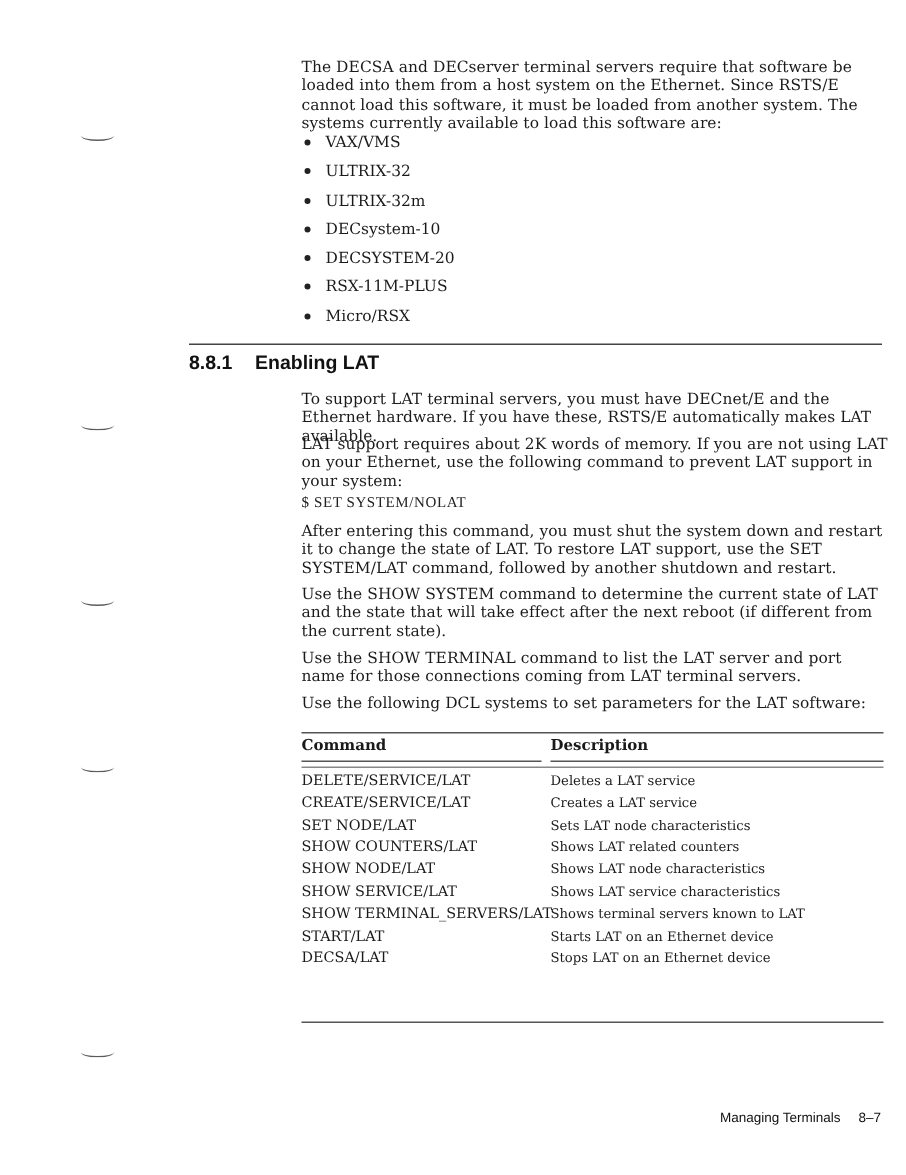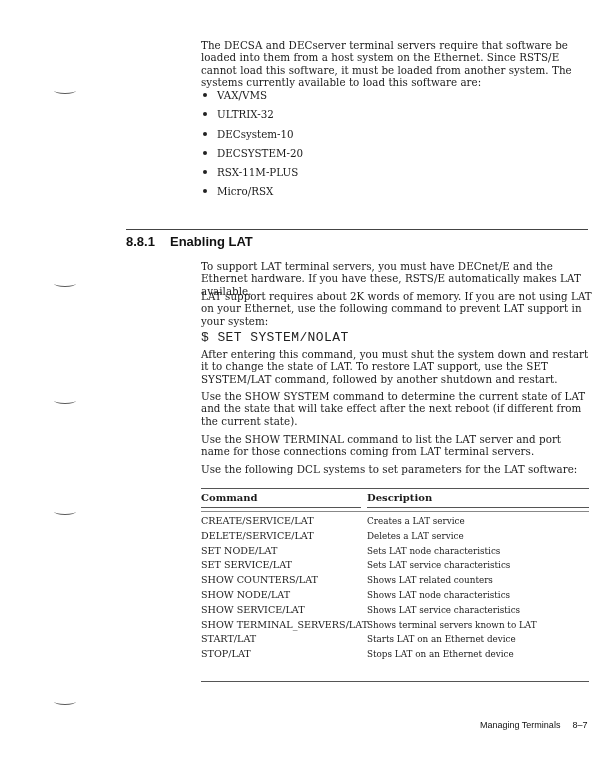--- a/index.html
+++ b/index.html
@@ -92,22 +92,22 @@
       display: inline-block;
       width: 44px;
     }
     .para { margin: 0; }
     .p1 { top: 260px; }
     .p2 { top: 290px; }
     .code-line {
       position: absolute;
       left: 163px;
       top: 330px;
-      font-family: Liberation Mono, monospace;
-      font-size: 13px;
+      font-family: Liberation Serif, serif;
+      font-size: 10px;
       letter-spacing: 0.4px;
       color: #222;
     }
     .p3 { top: 348px; }
     .p4 { top: 390px; }
     .p5 { top: 433px; }
     .p6 { top: 463px; }
 
     .table-wrap {
       position: absolute;
@@ -176,21 +176,21 @@
       left: 0;
       top: 193px;
       width: 388px; height: 1px;
       background: #555;
     }
     .p7 { top: 690px; }
 
     .footer {
       position: absolute;
       left: 442px;
-      top: 720px;
+      top: 740px;
       font-family: "Liberation Sans", "DejaVu Sans", sans-serif;
       font-size: 9px;
       color: #111;
       white-space: nowrap;
     }
     .footer .page-num {
       margin-left: 12px;
     }
   </style>
 </head>
@@ -204,20 +204,21 @@
   <div class="binder-mark" style="top:280px;"></div>
   <div class="binder-mark" style="top:397px;"></div>
   <div class="binder-mark" style="top:508px;"></div>
   <div class="binder-mark" style="top:698px;"></div>
 
   <p class="body-text para intro">The DECSA and DECserver terminal servers require that software be loaded into them from a host system on the Ethernet. Since RSTS/E cannot load this software, it must be loaded from another system. The systems currently available to load this software are:</p>
 
   <ul class="bullets">
     <li><span class="dot"></span><span>VAX/VMS</span></li>
     <li><span class="dot"></span><span>ULTRIX-32</span></li>
+    <li><span class="dot"></span><span>ULTRIX-32m</span></li>
     <li><span class="dot"></span><span>DECsystem-10</span></li>
     <li><span class="dot"></span><span>DECSYSTEM-20</span></li>
     <li><span class="dot"></span><span>RSX-11M-PLUS</span></li>
     <li><span class="dot"></span><span>Micro/RSX</span></li>
   </ul>
 
   <div class="section-rule"></div>
   <div class="section-heading">
     <span class="num">8.8.1</span><span>Enabling LAT</span>
   </div>
@@ -235,57 +236,53 @@
   <div class="table-wrap">
     <div class="table-top-rule"></div>
     <div class="th th-cmd">Command</div>
     <div class="th th-desc">Description</div>
     <div class="head-rule-left"></div>
     <div class="head-rule-right"></div>
     <div class="head-rule-full"></div>
 
     <div class="rows">
       <div class="row">
+          <span class="cell-cmd">DELETE/SERVICE/LAT</span>
+          <span class="cell-desc">Deletes a LAT service</span>
+        </div>
+      <div class="row">
           <span class="cell-cmd">CREATE/SERVICE/LAT</span>
           <span class="cell-desc">Creates a LAT service</span>
         </div>
       <div class="row">
-          <span class="cell-cmd">DELETE/SERVICE/LAT</span>
-          <span class="cell-desc">Deletes a LAT service</span>
-        </div>
-      <div class="row">
           <span class="cell-cmd">SET NODE/LAT</span>
           <span class="cell-desc">Sets LAT node characteristics</span>
         </div>
       <div class="row">
-          <span class="cell-cmd">SET SERVICE/LAT</span>
-          <span class="cell-desc">Sets LAT service characteristics</span>
-        </div>
-      <div class="row">
           <span class="cell-cmd">SHOW COUNTERS/LAT</span>
           <span class="cell-desc">Shows LAT related counters</span>
         </div>
       <div class="row">
           <span class="cell-cmd">SHOW NODE/LAT</span>
           <span class="cell-desc">Shows LAT node characteristics</span>
         </div>
       <div class="row">
           <span class="cell-cmd">SHOW SERVICE/LAT</span>
           <span class="cell-desc">Shows LAT service characteristics</span>
         </div>
       <div class="row">
           <span class="cell-cmd">SHOW TERMINAL_SERVERS/LAT</span>
           <span class="cell-desc">Shows terminal servers known to LAT</span>
         </div>
       <div class="row">
           <span class="cell-cmd">START/LAT</span>
           <span class="cell-desc">Starts LAT on an Ethernet device</span>
         </div>
       <div class="row">
-          <span class="cell-cmd">STOP/LAT</span>
+          <span class="cell-cmd">DECSA/LAT</span>
           <span class="cell-desc">Stops LAT on an Ethernet device</span>
         </div>
     </div>
 
     <div class="table-bottom-rule"></div>
   </div>
 
 
   <div class="footer">
     <span>Managing Terminals</span><span class="page-num">8–7</span>

